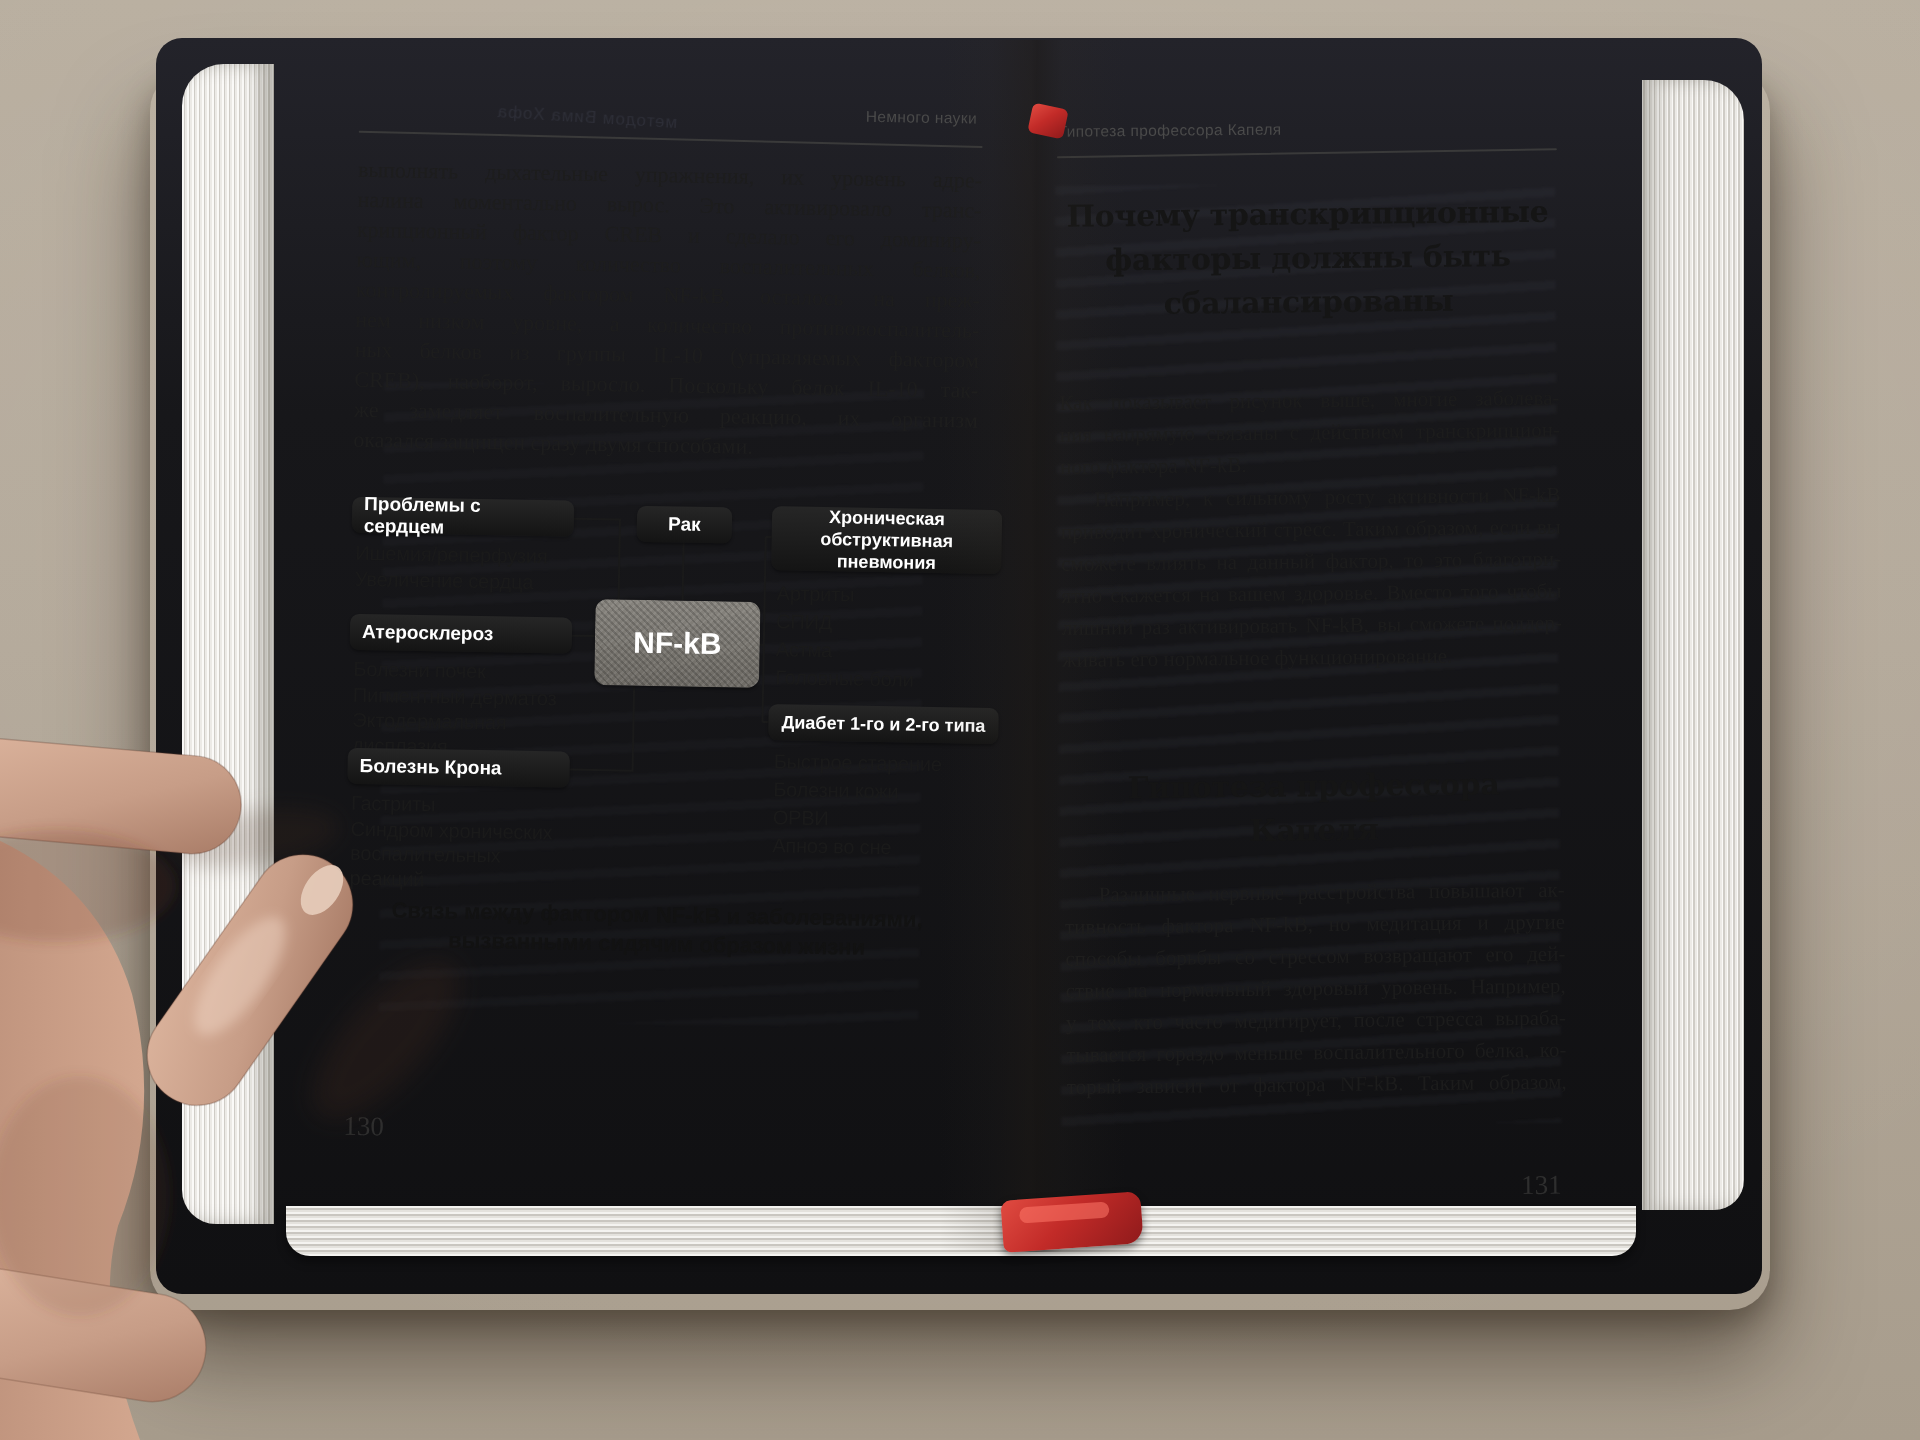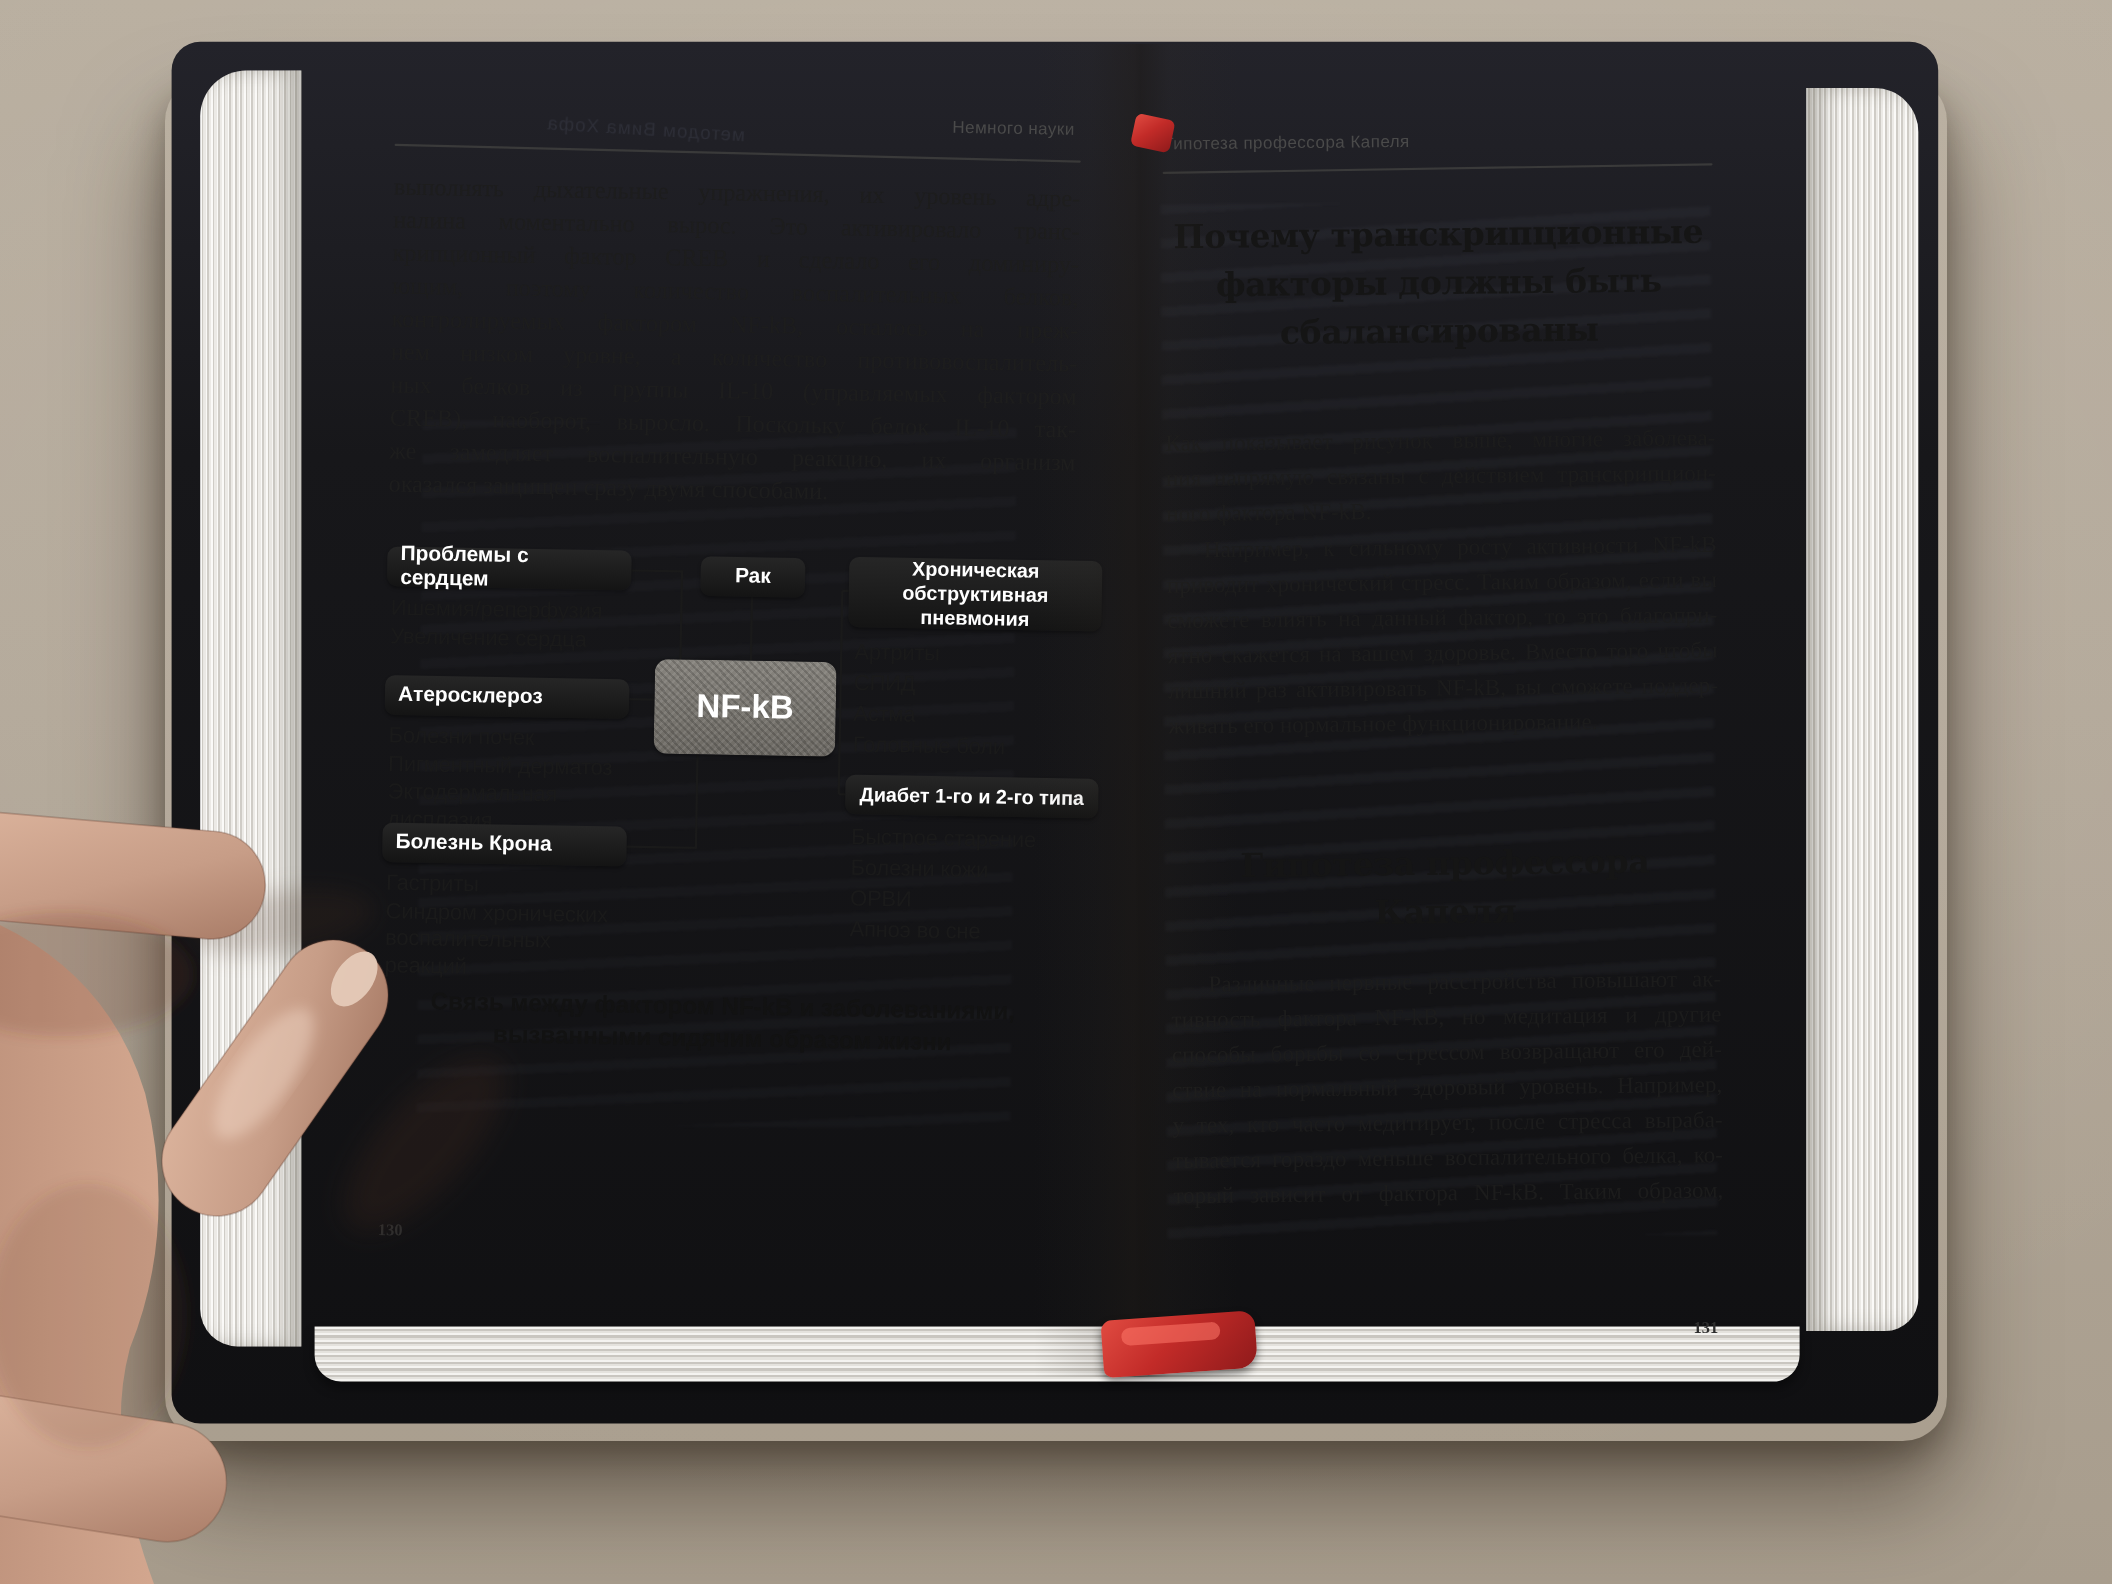--- a/index.html
+++ b/index.html
@@ -64,21 +64,21 @@
   .para{position:absolute;font-size:22px;line-height:30px;}
   .rp-content .para{font-size:21px;line-height:32px;}
   .justify .tline{text-align:justify;text-align-last:justify;}
   .justify .tline-last{text-align-last:left;}
   .justify.cont .tline-last{text-align-last:justify;}
   .indent .tline:first-child{text-indent:34px;}
   .center-lines .tline{text-align:center;}
 
   .headline{position:absolute;font-family:"DejaVu Serif",serif;font-weight:bold;font-size:30px;line-height:44px;
     color:#151515;letter-spacing:-.3px;}
-  .pagenum{position:absolute;font-size:15px;color:#2e2e2e;font-weight:bold;}
+  .pagenum{position:absolute;font-size:27px;color:#2e2e2e;}
 
   
   .diagram{position:absolute;left:0;top:448px;width:650px;height:384px;font-family:"Liberation Sans",sans-serif;}
   .diagram svg{position:absolute;left:0;top:0;}
   .dbox{position:absolute;background:linear-gradient(180deg,#262626,#141414);color:#fff;border-radius:9px;
     font-weight:bold;font-size:19px;line-height:22px;display:flex;align-items:center;justify-content:flex-start;
     padding:6px 12px;box-sizing:border-box;box-shadow:0 2px 3px rgba(0,0,0,.35);}
   .dbox.small{font-size:18px;justify-content:center;text-align:center;}
   .dbox.center-text{justify-content:center;text-align:center;}
   .dbox.nfkb{background:
@@ -231,21 +231,21 @@
       <div class="para justify indent cont" style="left:0;top:812px;width:500px;">
           <div class="tline">Различные нервные расстройства повышают ак-</div>
           <div class="tline">тивность фактора NF-kB, но медитация и другие</div>
           <div class="tline">способы борьбы со стрессом возвращают его дей-</div>
           <div class="tline">ствие на нормальный здоровый уровень. Например,</div>
           <div class="tline">у тех, кто часто медитирует, после стресса выраба-</div>
           <div class="tline">тывается гораздо меньше воспалительного белка, ко-</div>
           <div class="tline tline-last">торый зависит от фактора NF-kB. Таким образом,</div>
         </div>
 
-      <div class="pagenum" style="right:6px;top:1138px;">131</div>
+      <div class="pagenum" style="right:6px;top:1108px;">131</div>
     </div>
   </div>
 
   <div class="gutter"></div>
   <div class="ribbon ribbon-top"></div>
   <div class="ribbon ribbon-bottom"></div>
 
   <div class="finger-shadow"></div>
   <div class="thumb-shadow"></div>
   <svg class="hand" width="460" height="764" viewBox="0 0 460 764">

